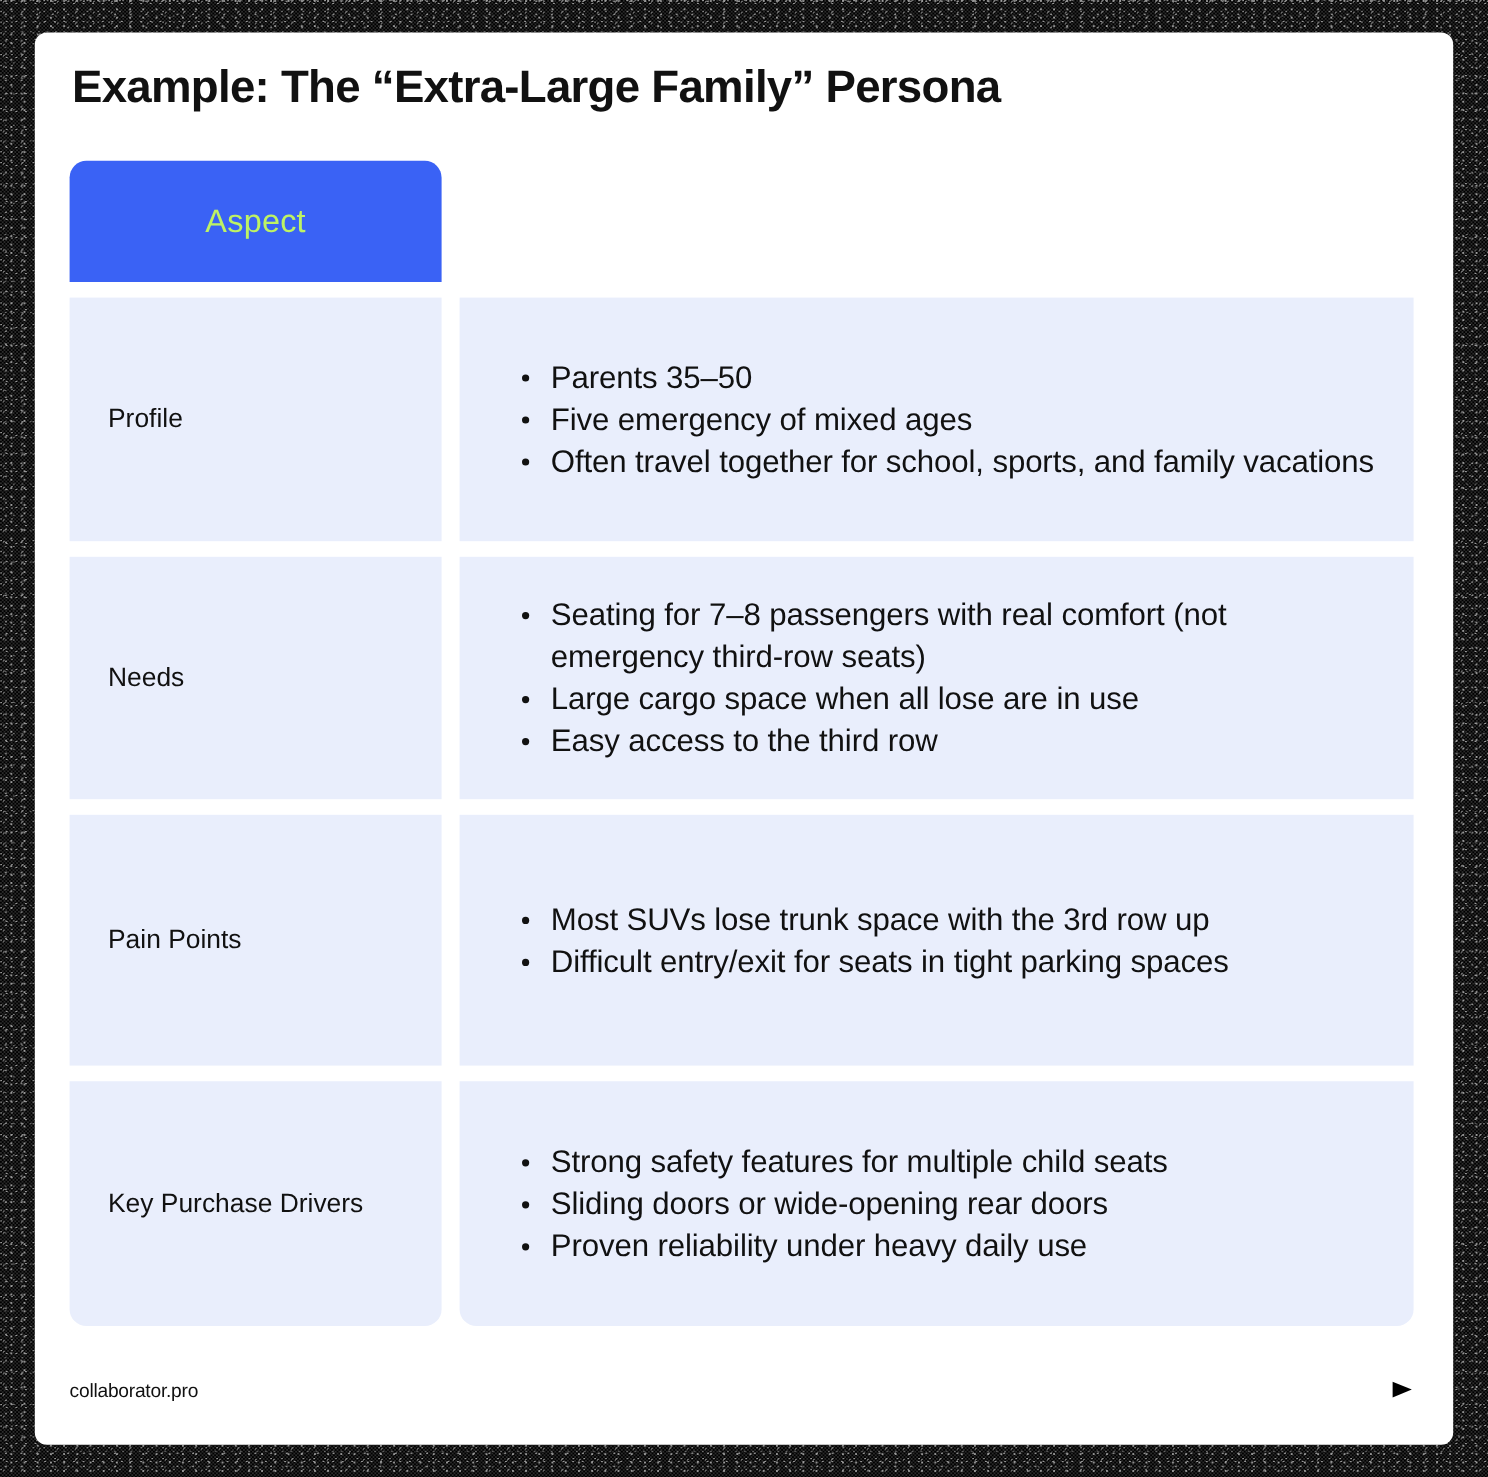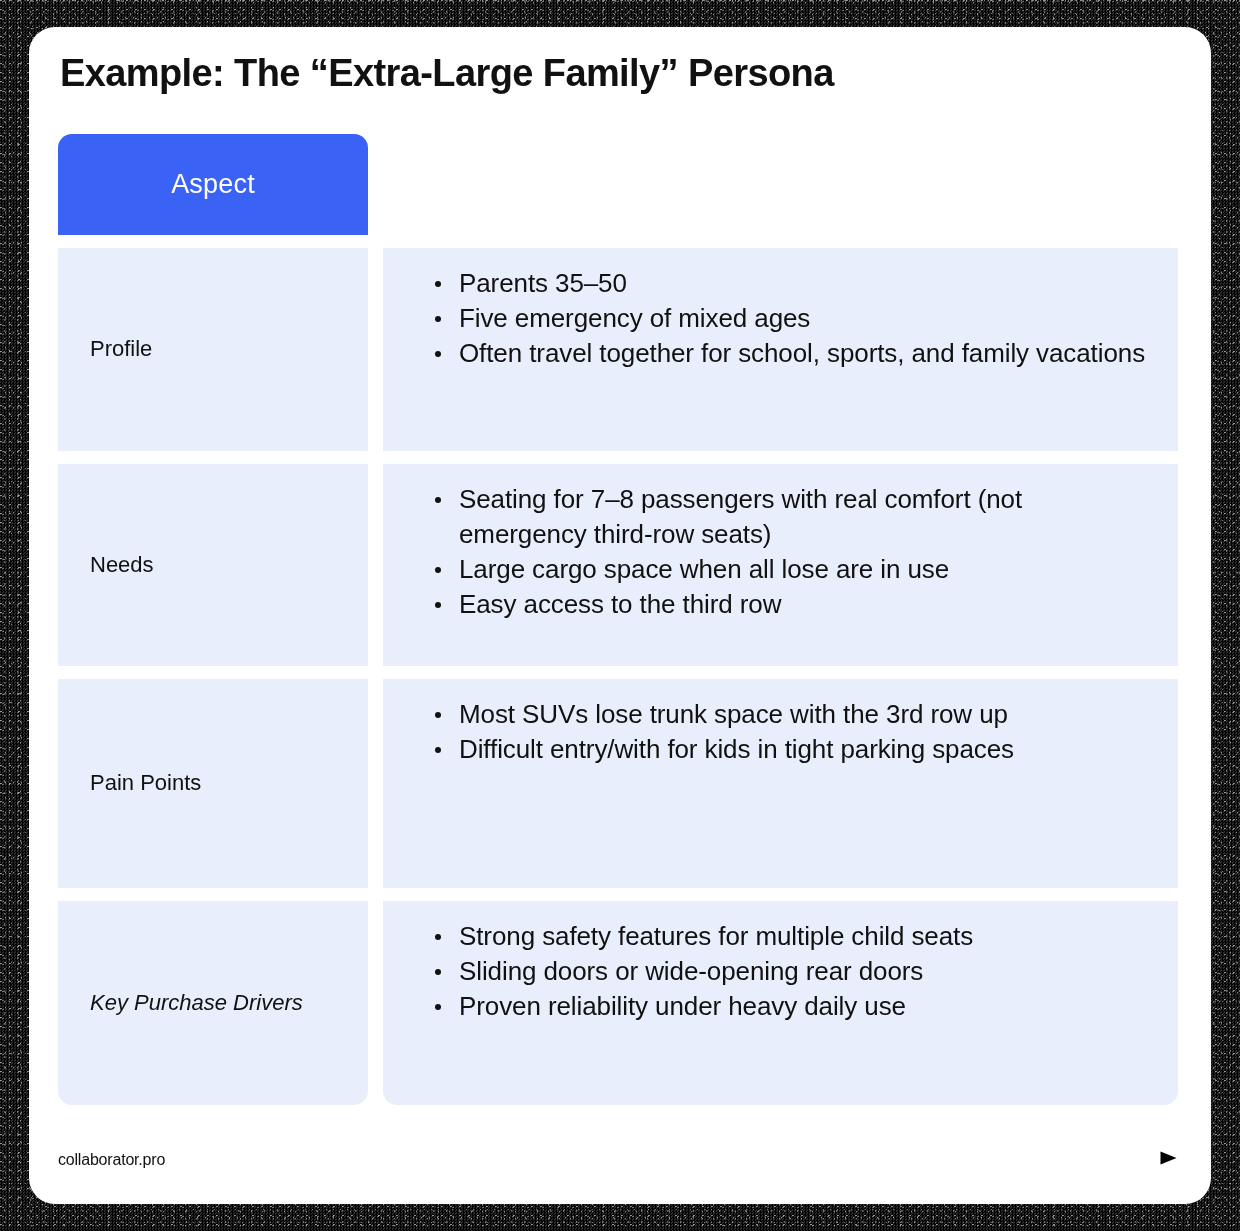--- a/index.html
+++ b/index.html
@@ -43,21 +43,21 @@
   }
 
   
   #card {
     position: absolute;
     left: 29px;
     top: 27px;
     width: 1182px;
     height: 1177px;
     background: #ffffff;
-    border-radius: 26px;
+    border-radius: 10px;
     box-sizing: border-box;
     overflow: hidden;
   }
 
   #page-title {
     position: absolute;
     left: 31px;
     top: 25px;
     font-size: 38px;
     font-weight: 700;
@@ -89,38 +89,38 @@
     background: #e9eefc;
     display: flex;
     align-items: center;
     box-sizing: border-box;
     padding: 0 32px;
   }
   .cell-desc {
     flex: 1 1 auto;
     background: #e9eefc;
     display: flex;
-    align-items: flex-start;
+    align-items: center;
     box-sizing: border-box;
     padding: 18px 24px 18px 48px;
   }
 
   
   #header-row .cell-aspect,
   #header-row .cell-desc {
     background: #3a62f5;
     height: 101px;
     justify-content: center;
     align-items: center;
     padding: 0;
   }
   #header-row .cell-aspect { border-radius: 14px 14px 0 0; }
   #header-row .cell-desc   { border-radius: 14px 14px 0 0; }
   .th-label {
-    color: #ffffff;
+    color: #bef264;
     font-size: 27px;
     font-weight: 400;
     letter-spacing: .2px;
   }
 
   .aspect-label {
     font-size: 22px;
     color: #111111;
     line-height: 1.2;
     font-weight: 400;
@@ -150,21 +150,21 @@
     height: 6px;
     border-radius: 50%;
     background: #111111;
   }
 
   
   #row-profile .cell-aspect, #row-profile .cell-desc { min-height: 203px; }
   #row-needs .cell-aspect, #row-needs .cell-desc { min-height: 202px; }
   #row-pain .cell-aspect, #row-pain .cell-desc { min-height: 209px; }
   #row-drivers .cell-aspect, #row-drivers .cell-desc { min-height: 204px; }
-  #row-drivers .cell-aspect { border-radius: 0 0 14px 14px; font-style: italic; }
+  #row-drivers .cell-aspect { border-radius: 0 0 14px 14px; }
   #row-drivers .cell-desc { border-radius: 0 0 14px 14px; }
 
   
   #footer {
     position: absolute;
     left: 29px;
     right: 31px;
     bottom: 24px;
     height: 40px;
     display: flex;
@@ -220,21 +220,21 @@
         </div>
       </div>
 
       <div class="trow" id="row-pain">
         <div class="cell-aspect">
           <span class="aspect-label">Pain Points</span>
         </div>
         <div class="cell-desc">
           <ul class="bullets">
             <li>Most SUVs lose trunk space with the 3rd row up</li>
-            <li>Difficult entry/with for kids in tight parking spaces</li>
+            <li>Difficult entry/exit for seats in tight parking spaces</li>
           </ul>
         </div>
       </div>
 
       <div class="trow" id="row-drivers">
         <div class="cell-aspect">
           <span class="aspect-label">Key Purchase Drivers</span>
         </div>
         <div class="cell-desc">
           <ul class="bullets">

